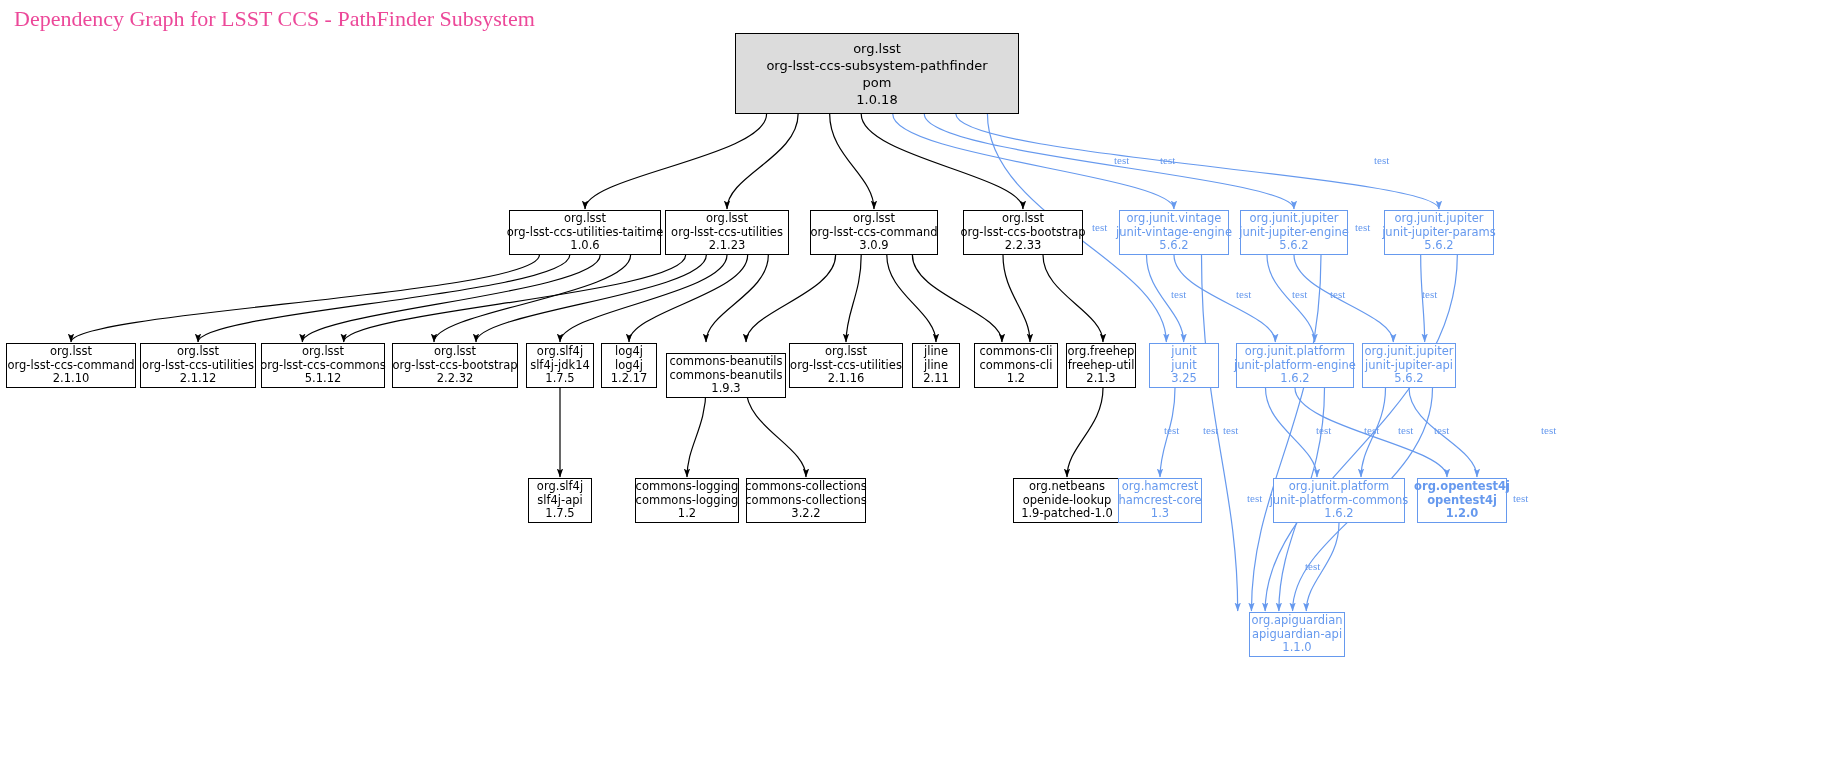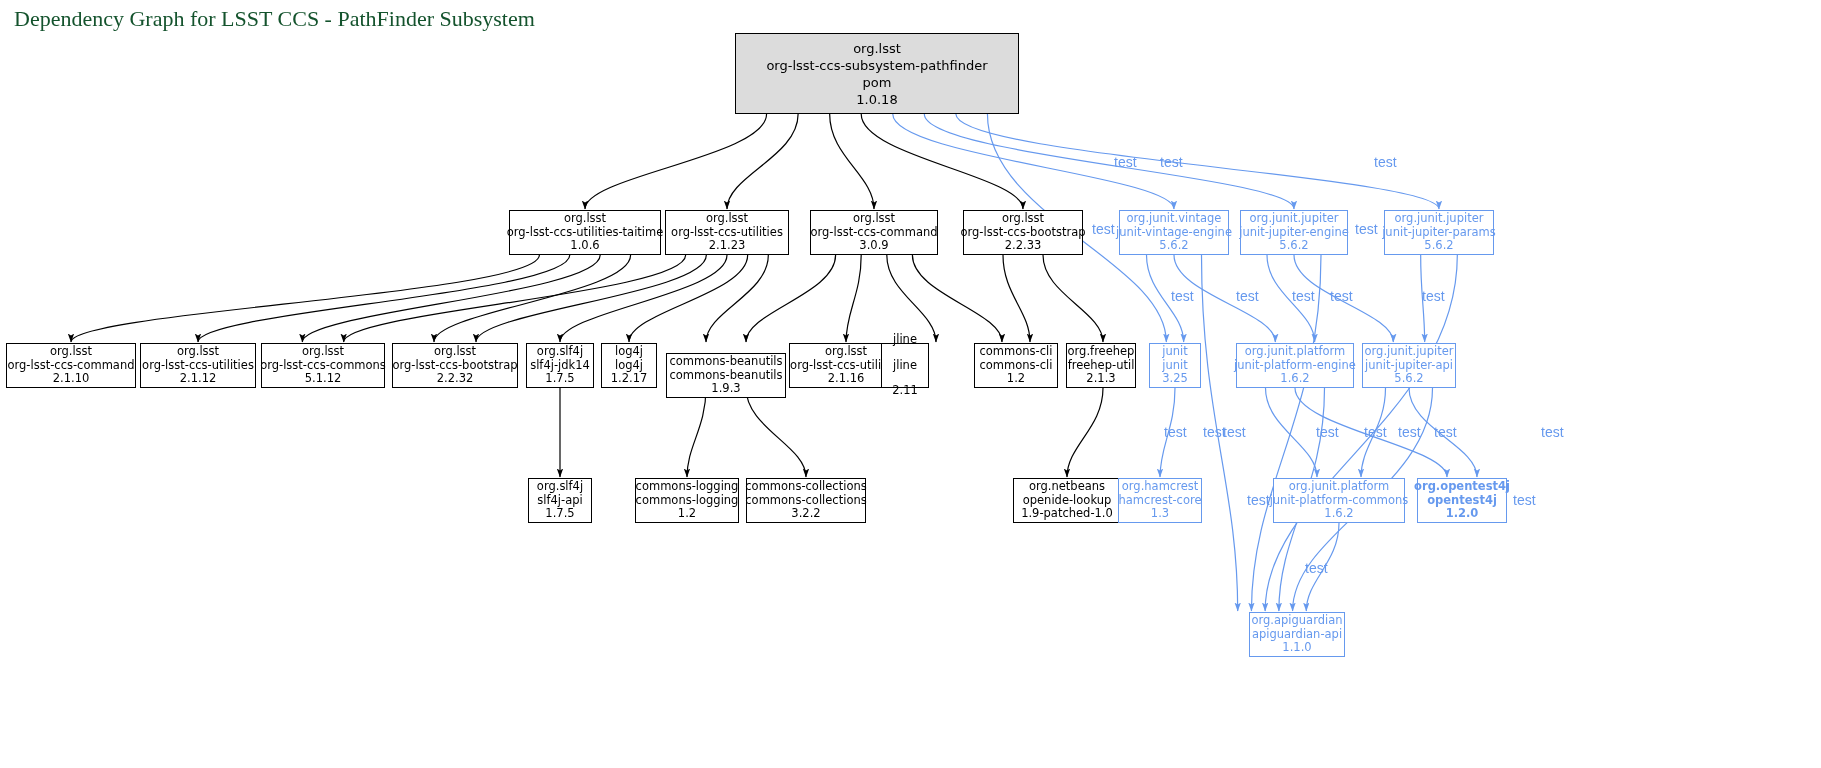--- a/index.html
+++ b/index.html
@@ -1,28 +1,28 @@
 <!DOCTYPE html>
 <html><head>
 <meta charset="utf-8">
 <style>
   html,body{margin:0;padding:0;background:#ffffff;}
   body{width:1821px;height:768px;position:relative;overflow:hidden;
        font-family:"DejaVu Sans",sans-serif;}
   #title{position:absolute;left:14px;top:6px;font-family:"Liberation Serif",serif;
-         font-size:22px;color:#14532d;white-space:nowrap;}
+         font-size:22px;color:#ec4899;white-space:nowrap;}
   #graph{position:absolute;left:0;top:0;width:1821px;height:768px;}
   .node{position:absolute;box-sizing:border-box;border:1px solid #000;background:#ffffff;
         display:flex;flex-direction:column;align-items:center;justify-content:center;
         font-family:"DejaVu Sans",sans-serif;font-size:11.5px;line-height:13.5px;
         color:#000;text-align:center;white-space:nowrap;}
   .node.root{background:#dcdcdc;border:1px solid #000;font-size:13px;line-height:17px;}
   .node.test{border:1px solid #6699ee;color:#6699ee;background:#ffffff;}
   .node span{display:block;}
-  .edge-label{position:absolute;font-family:Liberation Sans, sans-serif;font-size:14px;
+  .edge-label{position:absolute;font-family:Liberation Serif, serif;font-size:11px;
               color:#6699ee;white-space:nowrap;}
 </style>
 </head>
 <body>
 
 <div id="title">Dependency Graph for LSST CCS - PathFinder Subsystem</div>
 
 <svg id="graph" xmlns="http://www.w3.org/2000/svg">
   <defs>
     <marker id="ah-b" markerWidth="10" markerHeight="10" refX="8.5" refY="3.2" orient="auto" markerUnits="userSpaceOnUse">
@@ -154,36 +154,36 @@
     <div class="node" style="left: 666px; top: 353px; width: 120px; height: 45px;">
       <span>commons-beanutils</span>
       <span>commons-beanutils</span>
       <span>1.9.3</span>
     </div>
     <div class="node" style="left: 789px; top: 343px; width: 114px; height: 45px;">
       <span>org.lsst</span>
       <span>org-lsst-ccs-utilities</span>
       <span>2.1.16</span>
     </div>
-    <div class="node" style="left: 881px; top: 343px; width: 48px; height: 45px; gap: 12px;">
+    <div class="node" style="left: 912px; top: 343px; width: 48px; height: 45px;">
       <span>jline</span>
       <span>jline</span>
       <span>2.11</span>
     </div>
     <div class="node" style="left: 974px; top: 343px; width: 84px; height: 45px;">
       <span>commons-cli</span>
       <span>commons-cli</span>
       <span>1.2</span>
     </div>
     <div class="node" style="left: 1066px; top: 343px; width: 70px; height: 45px;">
       <span>org.freehep</span>
       <span>freehep-util</span>
       <span>2.1.3</span>
     </div>
-    <div class="node test" style="left: 1149px; top: 343px; width: 52px; height: 45px;">
+    <div class="node test" style="left: 1149px; top: 343px; width: 70px; height: 45px;">
       <span>junit</span>
       <span>junit</span>
       <span>3.25</span>
     </div>
     <div class="node test" style="left: 1236px; top: 343px; width: 118px; height: 45px;">
       <span>org.junit.platform</span>
       <span>junit-platform-engine</span>
       <span>1.6.2</span>
     </div>
     <div class="node test" style="left: 1362px; top: 343px; width: 94px; height: 45px;">

